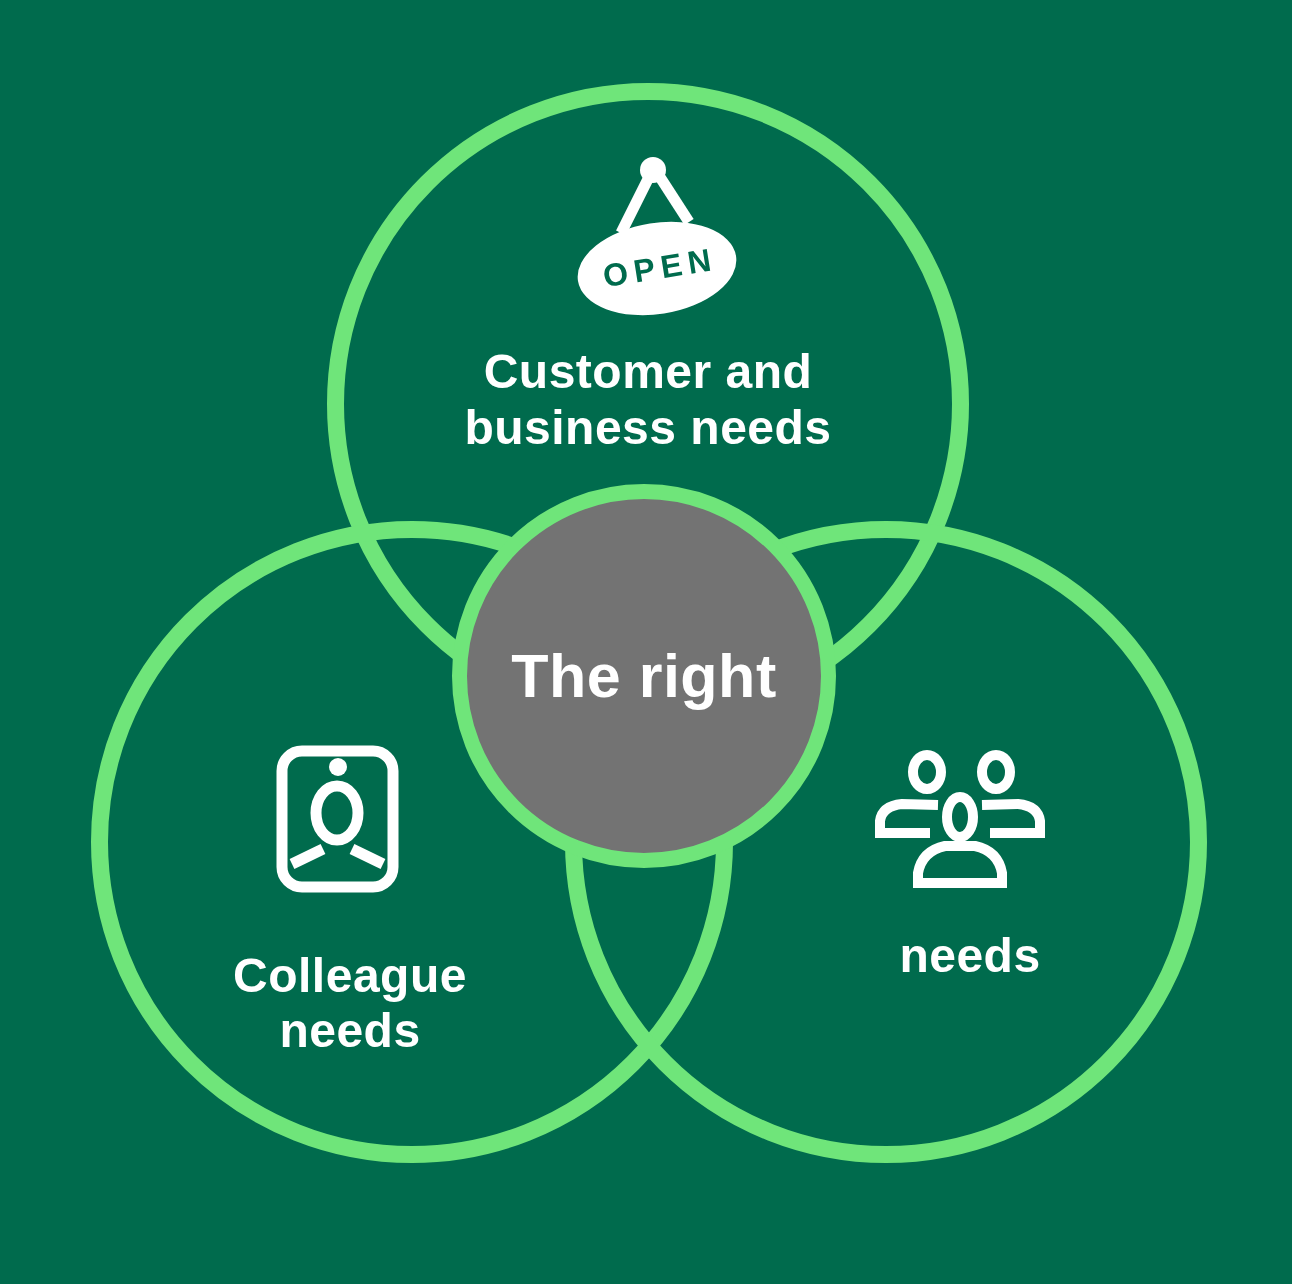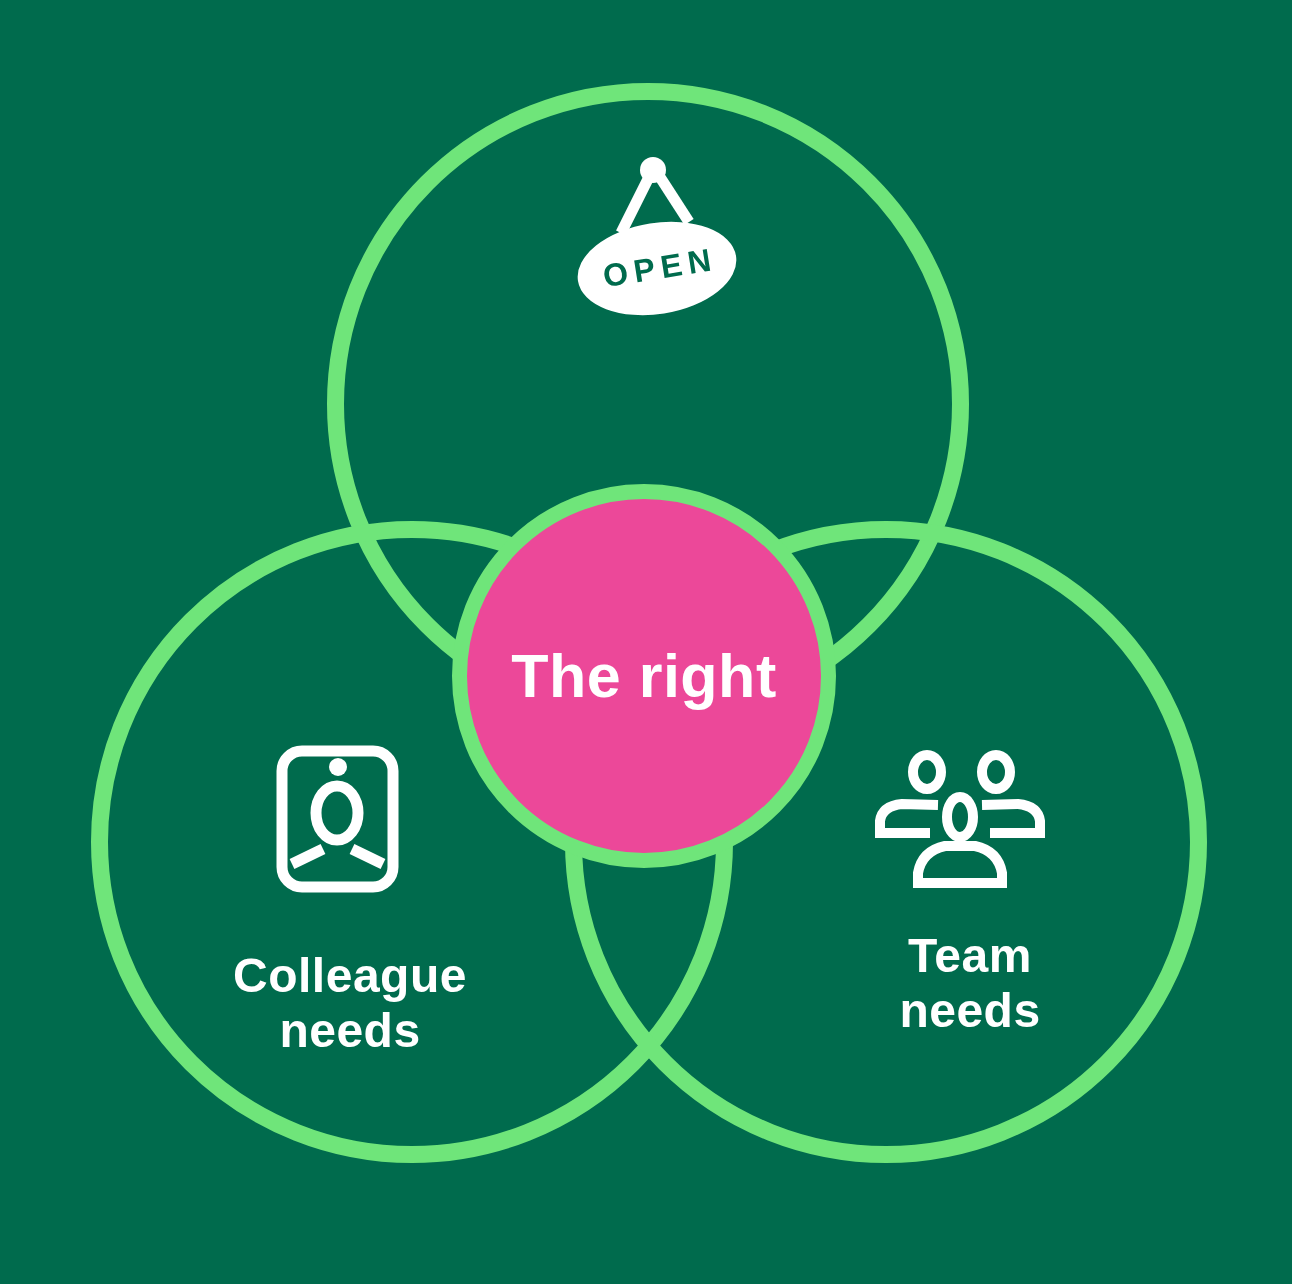--- a/index.html
+++ b/index.html
@@ -11,21 +11,21 @@
   .ring{
     position:absolute;width:642px;height:642px;box-sizing:border-box;
     border:17px solid #6FE57A;border-radius:50%;background:transparent;
   }
   .ring-top{left:327px;top:83px;}
   .ring-bl{left:91px;top:521px;}
   .ring-br{left:565px;top:521px;}
   .center-circle{
     position:absolute;left:452px;top:484px;width:384px;height:384px;
     box-sizing:border-box;border:15px solid #6FE57A;border-radius:50%;
-    background:#ec4899;
+    background:#737373;
     display:flex;flex-direction:column;align-items:center;justify-content:center;
     text-align:center;
   }
   .center-circle .line{
     display:block;color:#FFFFFF;font-weight:bold;font-size:61px;line-height:72px;
     letter-spacing:.5px;
   }
   .label{
     position:absolute;color:#FFFFFF;font-weight:bold;text-align:center;
     letter-spacing:.5px;
@@ -63,20 +63,24 @@
     <svg width="184" height="170" viewBox="0 0 184 170">
       <circle cx="88" cy="20" r="13" fill="#FFFFFF"></circle>
       <line x1="85" y1="25" x2="56" y2="83" stroke="#FFFFFF" stroke-width="11"></line>
       <line x1="93" y1="24" x2="124" y2="72" stroke="#FFFFFF" stroke-width="11"></line>
     </svg>
     <div class="open-oval">
       <span>OPEN</span>
     </div>
   </div>
 
+  <div class="label label-customer">
+    <span class="line">Customer and</span>
+    <span class="line">business needs</span>
+  </div>
 
   <svg class="badge-icon" width="135" height="158" viewBox="0 0 135 158">
     <rect x="12" y="11" width="111" height="136" rx="20" fill="none" stroke="#FFFFFF" stroke-width="11"></rect>
     <circle cx="68" cy="27" r="9" fill="#FFFFFF"></circle>
     <ellipse cx="67" cy="73" rx="21" ry="27" fill="none" stroke="#FFFFFF" stroke-width="11"></ellipse>
     <line x1="22" y1="124" x2="53" y2="109" stroke="#FFFFFF" stroke-width="11"></line>
     <line x1="82" y1="109" x2="113" y2="124" stroke="#FFFFFF" stroke-width="11"></line>
   </svg>
 
   <div class="label label-colleague">
@@ -87,21 +91,20 @@
   <svg class="team-icon" width="170" height="148" viewBox="0 0 170 148">
     <ellipse cx="52" cy="27" rx="14" ry="17" fill="none" stroke="#FFFFFF" stroke-width="10"></ellipse>
     <ellipse cx="121" cy="27" rx="14" ry="17" fill="none" stroke="#FFFFFF" stroke-width="10"></ellipse>
     <path d="M 63 60 L 27 59 Q 7 61 5 76 L 5 88 L 55 88" fill="none" stroke="#FFFFFF" stroke-width="10"></path>
     <path d="M 107 60 L 143 59 Q 163 61 165 76 L 165 88 L 115 88" fill="none" stroke="#FFFFFF" stroke-width="10"></path>
     <ellipse cx="85" cy="72" rx="13" ry="20" fill="none" stroke="#FFFFFF" stroke-width="10"></ellipse>
     <path d="M 43 138 L 43 128 Q 47 106 70 101 L 100 101 Q 123 106 127 128 L 127 138 Z" fill="none" stroke="#FFFFFF" stroke-width="10"></path>
   </svg>
 
   <div class="label label-team">
-    <span class="line">Team</span>
     <span class="line">needs</span>
   </div>
 
   <div class="center-circle">
     <span class="line">The right</span>
   </div>
 
 </div>
 
 </body></html>

